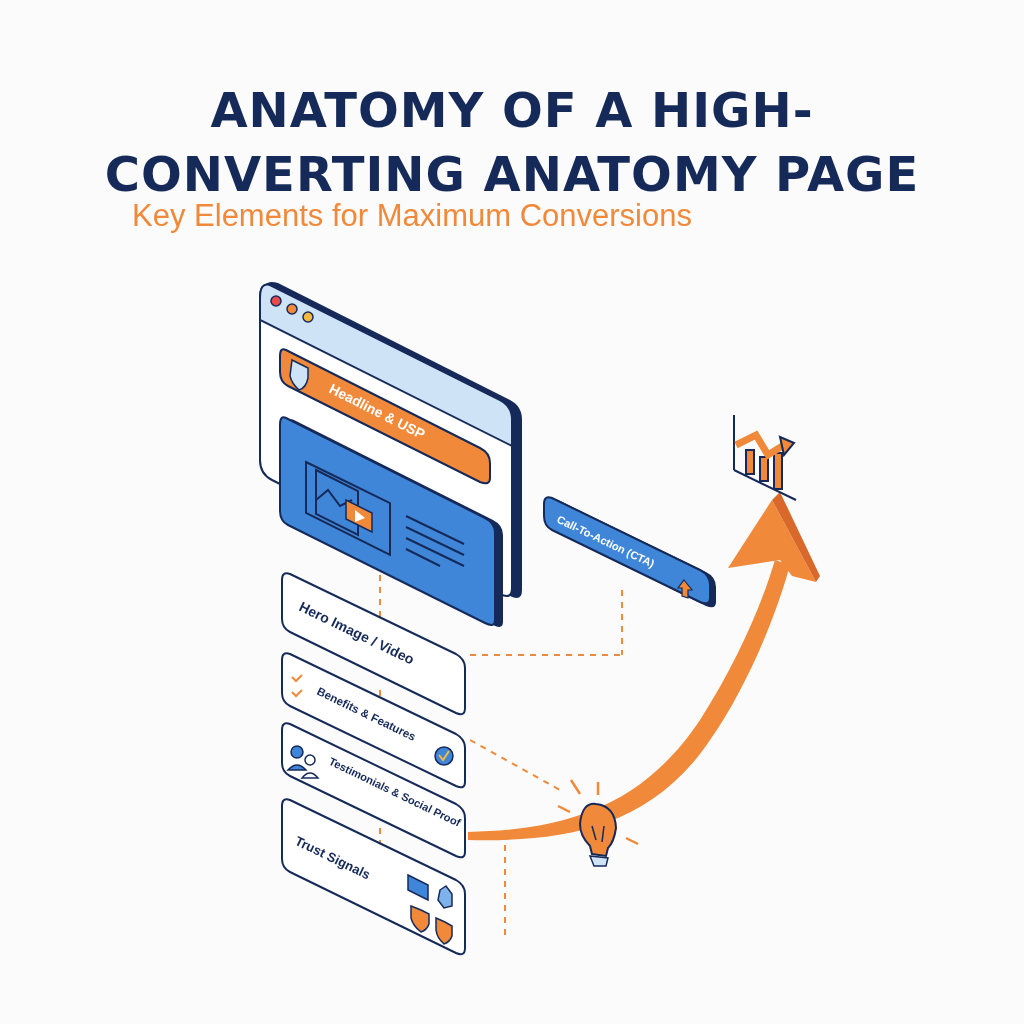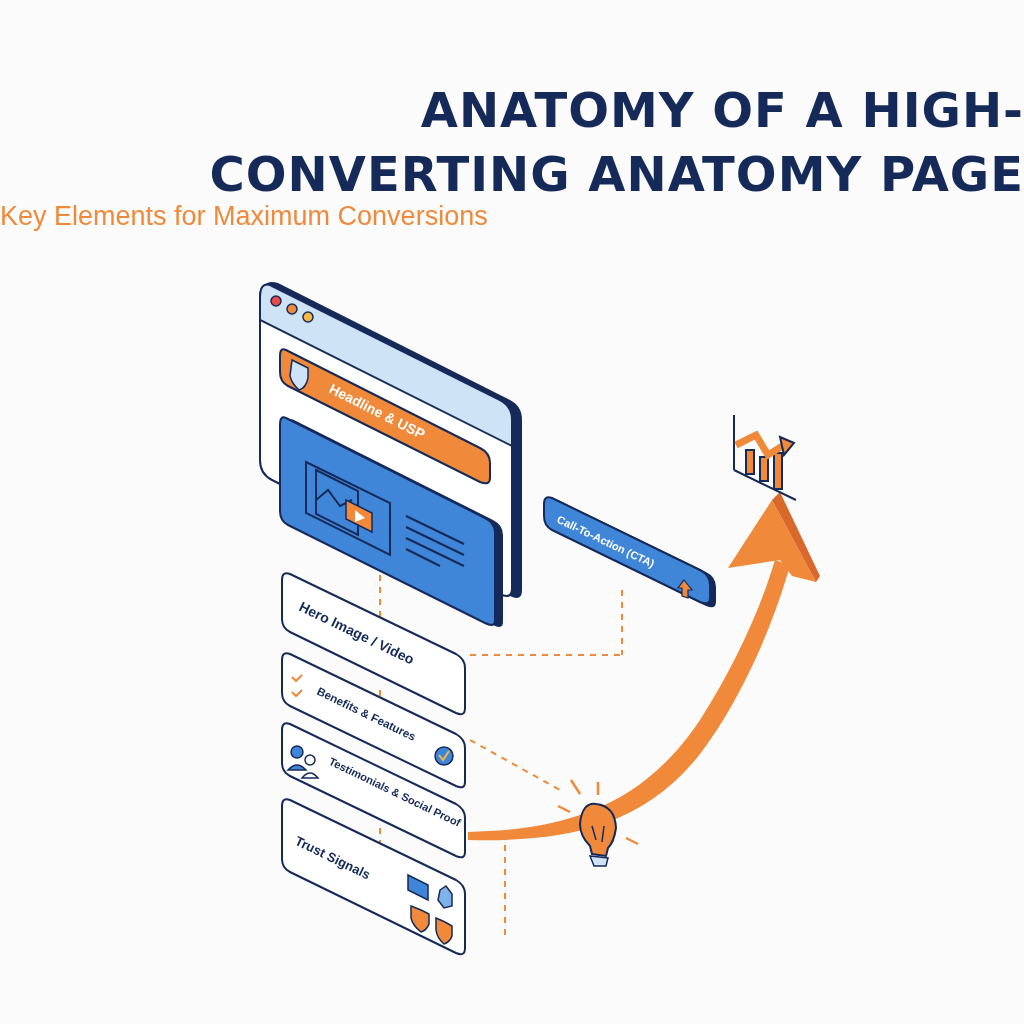--- a/index.html
+++ b/index.html
@@ -4,29 +4,29 @@
 <style>
   html, body { margin: 0; padding: 0; }
   body {
     width: 1024px; height: 1024px; overflow: hidden;
     background: #fbfbfc;
     font-family: "Liberation Sans", sans-serif;
     position: relative;
   }
   .title {
     position: absolute; left: 0; width: 1024px; top: 78px;
-    text-align: right; color: #162a5a;
+    text-align: center; color: #162a5a;
     font-family: "DejaVu Sans", sans-serif; font-weight: bold;
     font-size: 48px; line-height: 64px; letter-spacing: 1px;
   }
   .subtitle {
     position: absolute; left: 0; width: 824px; top: 196px;
-    text-align: left; color: #f0893a;
+    text-align: center; color: #f0893a;
     font-family: "Liberation Sans", sans-serif;
-    font-size: 27px; line-height: 40px;
+    font-size: 31px; line-height: 40px;
   }
   svg.diagram { position: absolute; left: 0; top: 0; }
   .lbl { font-family: "Liberation Sans", sans-serif; }
 </style>
 </head>
 <body>
 
 <div class="title">
   <div>ANATOMY OF A HIGH-</div>
   <div>CONVERTING ANATOMY PAGE</div>

